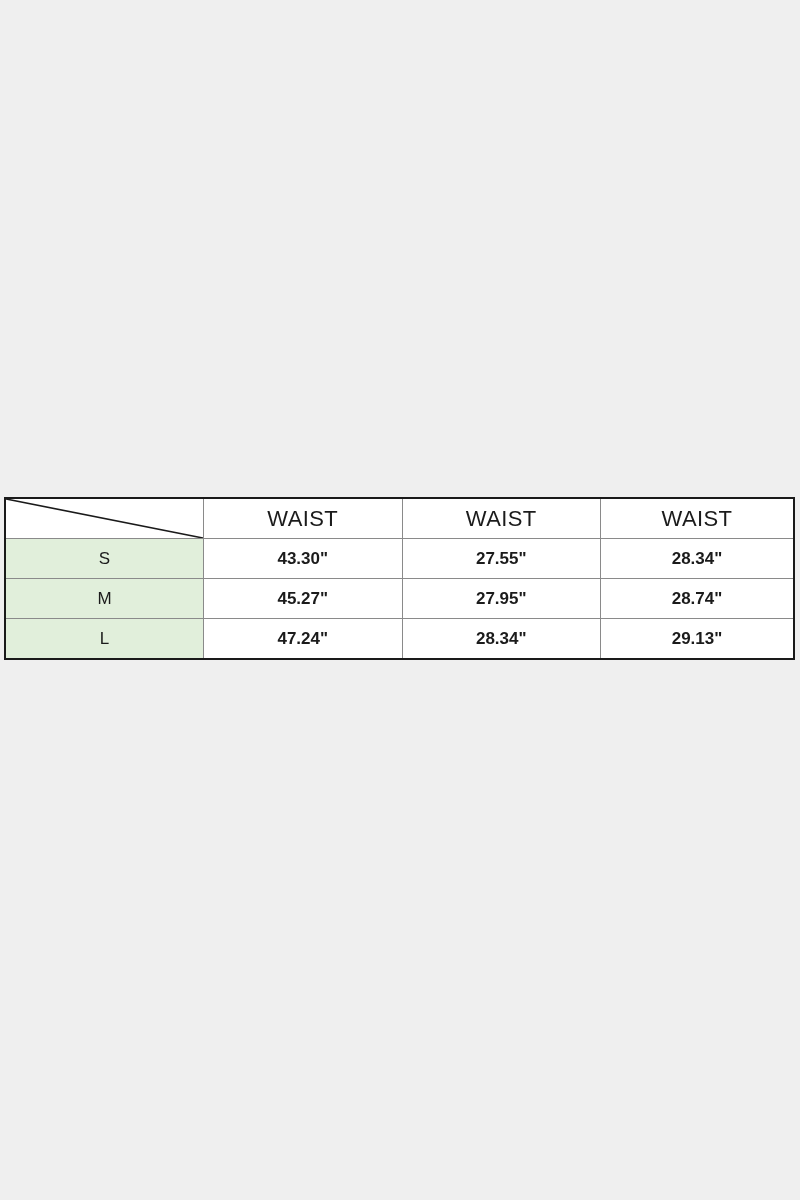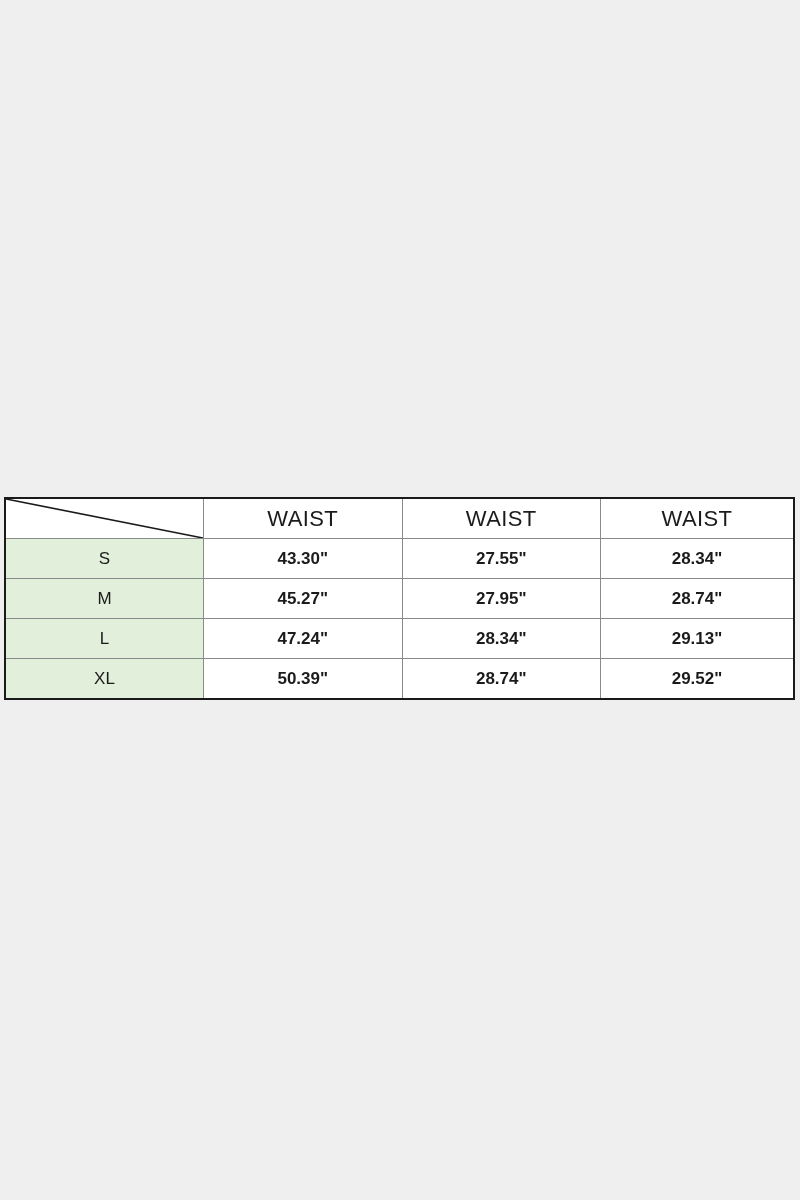--- a/index.html
+++ b/index.html
@@ -122,21 +122,15 @@
         <td class="measure">45.27"</td>
         <td class="measure">27.95"</td>
         <td class="measure">28.74"</td>
       </tr>
       <tr>
         <td class="size-label">L</td>
         <td class="measure">47.24"</td>
         <td class="measure">28.34"</td>
         <td class="measure">29.13"</td>
       </tr>
-      <tr>
-        <td class="size-label">XL</td>
-        <td class="measure">50.39"</td>
-        <td class="measure">28.74"</td>
-        <td class="measure">29.52"</td>
-      </tr>
     </tbody>
   </table>
 </div>
 
 </body></html>

